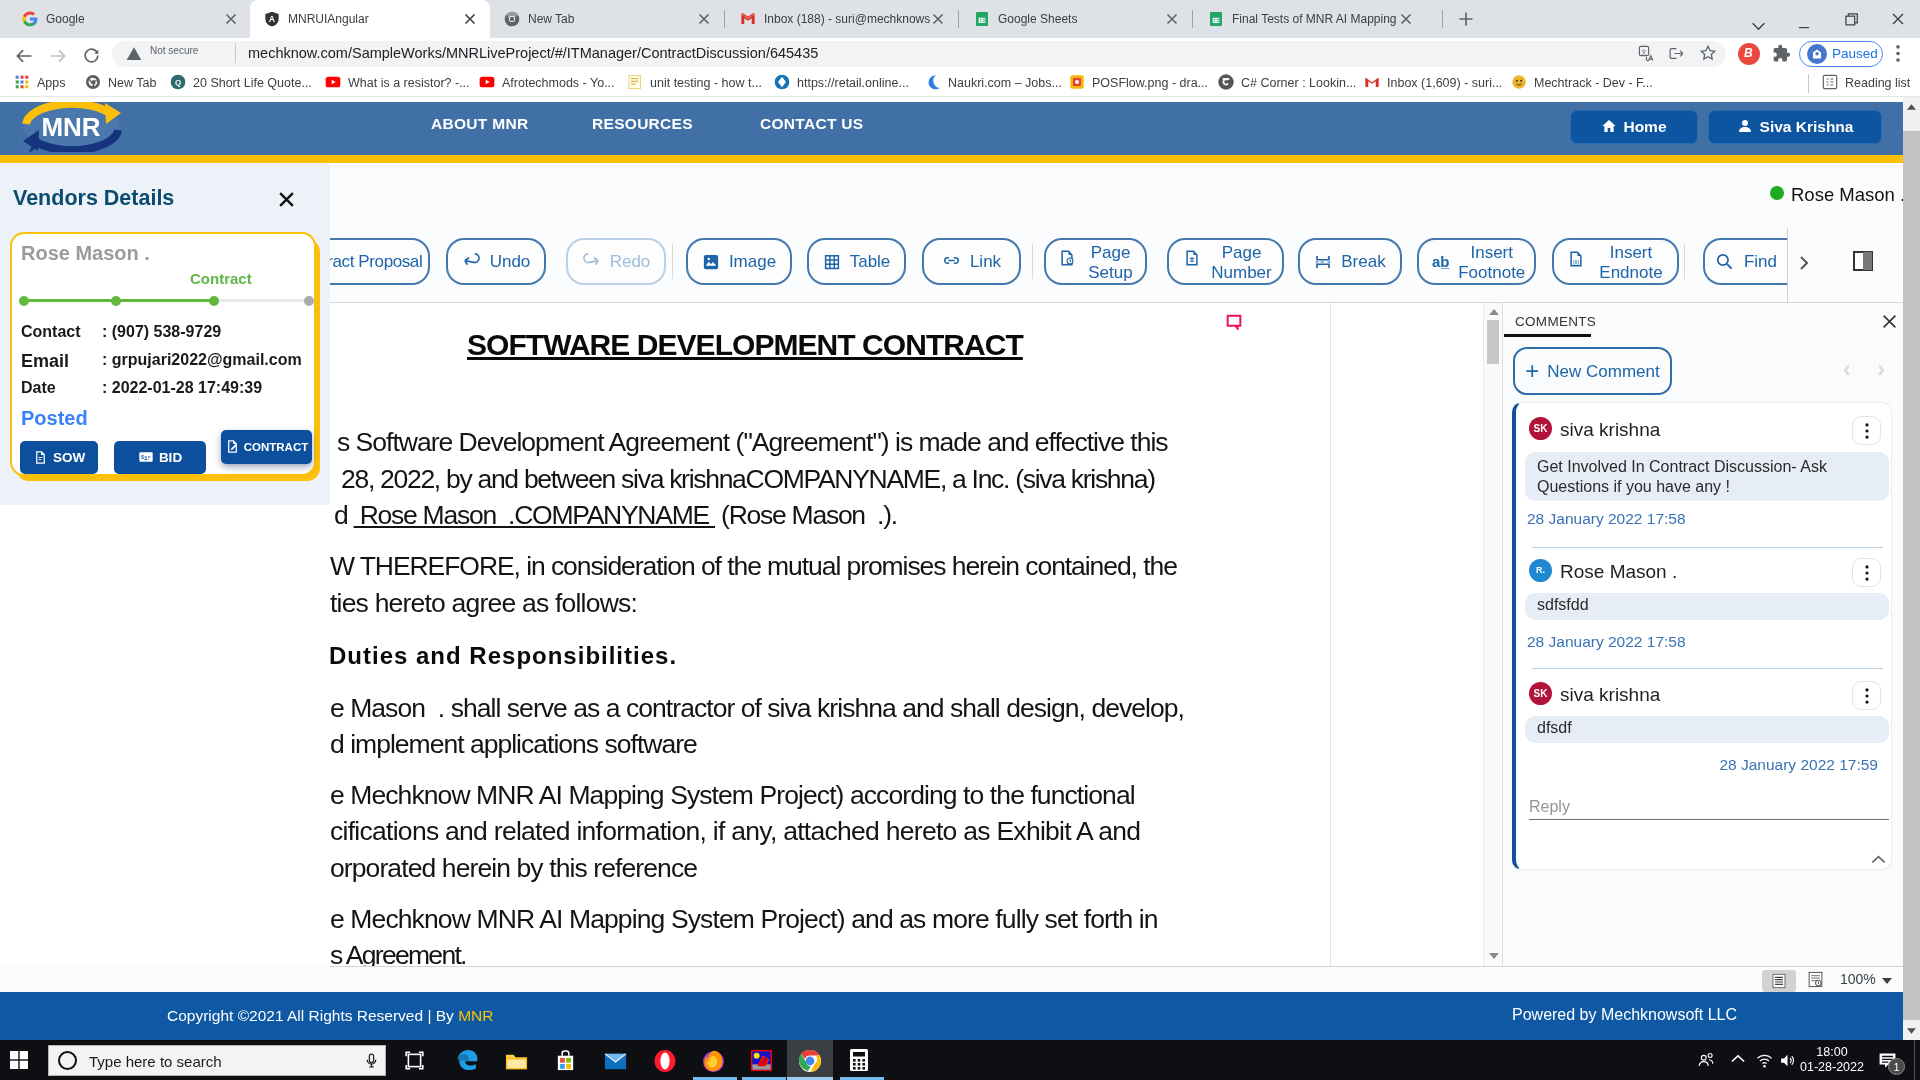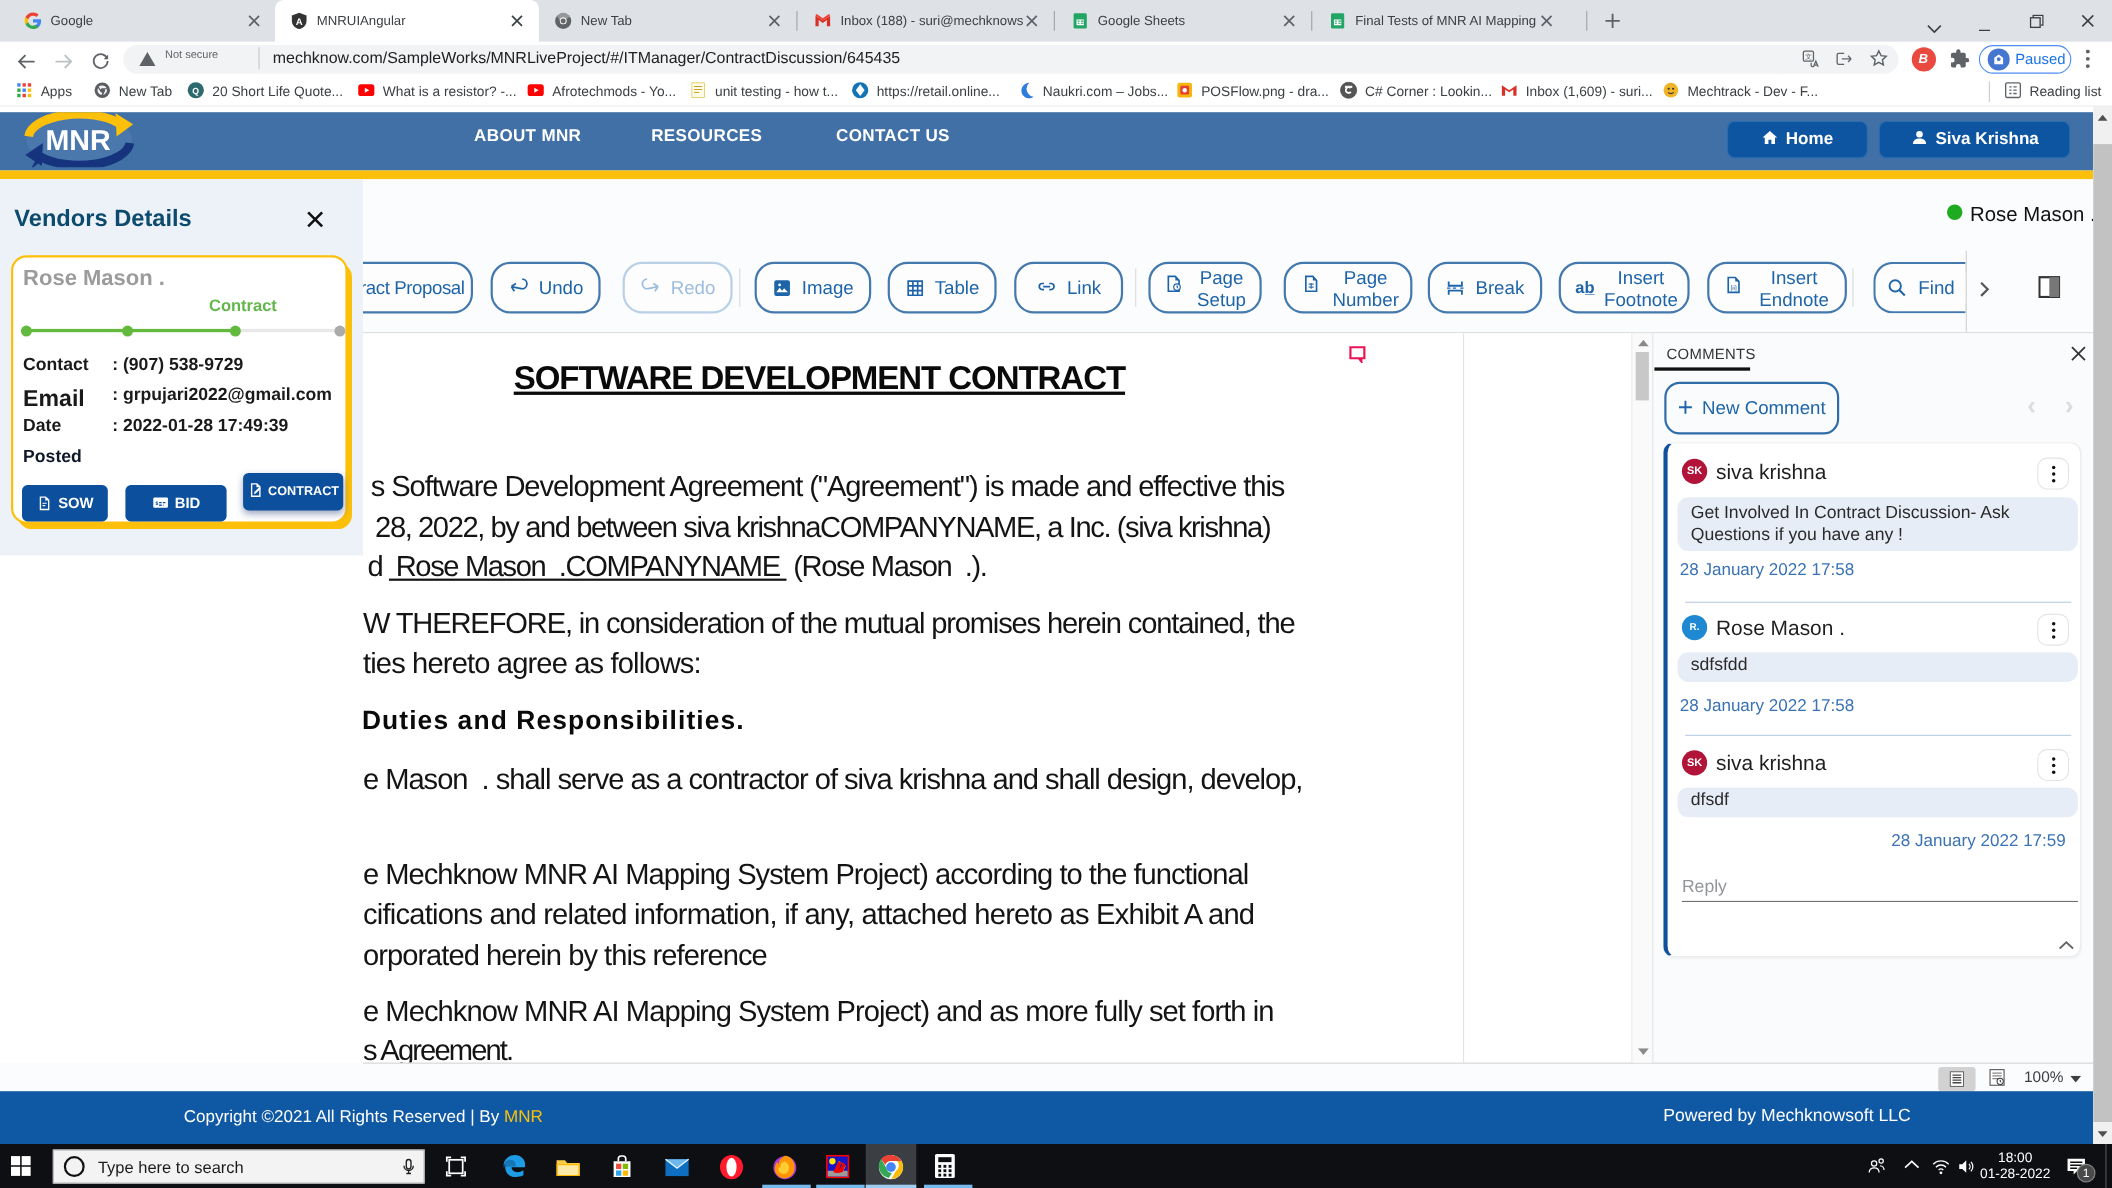--- a/index.html
+++ b/index.html
@@ -374,20 +374,21 @@
           <path fill="none" stroke="#e91456" stroke-width="3" d="M2.5 2.5h19v15h-7.5l3.5 4.5-.5-4.5H2.5z"></path>
         </svg>
       <div class="abs" style="left:467px;top:25px;font-size:30px;font-weight:bold;color:#0a0a0a;text-decoration:underline;letter-spacing:-0.95px;white-space:nowrap;">SOFTWARE DEVELOPMENT CONTRACT</div>
       <div class="dline" style="left:337px;top:124px;letter-spacing:-1.0px;">s Software Development Agreement ("Agreement") is made and effective this</div>
       <div class="dline" style="left:341px;top:161px;letter-spacing:-1.29px;">28, 2022, by and between siva krishnaCOMPANYNAME, a Inc. (siva krishna)</div>
       <div class="dline" style="left:334px;top:197px;letter-spacing:-1.26px;">d <u>&nbsp;Rose Mason&nbsp; .COMPANYNAME&nbsp;</u> (Rose Mason&nbsp; .).</div>
       <div class="dline" style="left:330px;top:248px;letter-spacing:-1.07px;">W THEREFORE, in consideration of the mutual promises herein contained, the</div>
       <div class="dline" style="left:330px;top:285px;letter-spacing:-0.79px;">ties hereto agree as follows:</div>
       <div class="dline" style="left:329px;top:339px;font-size:24px;font-weight:bold;letter-spacing:1.0px;color:#0a0a0a;">Duties and Responsibilities.</div>
       <div class="dline" style="left:330px;top:390px;letter-spacing:-0.95px;">e Mason&nbsp; . shall serve as a contractor of siva krishna and shall design, develop,</div>
+      <div class="dline" style="left:330px;top:426px;letter-spacing:-0.98px;">d implement applications software</div>
       <div class="dline" style="left:330px;top:477px;letter-spacing:-0.91px;">e Mechknow MNR AI Mapping System Project) according to the functional</div>
       <div class="dline" style="left:330px;top:513px;letter-spacing:-0.72px;">cifications and related information, if any, attached hereto as Exhibit A and</div>
       <div class="dline" style="left:330px;top:550px;letter-spacing:-0.90px;">orporated herein by this reference</div>
       <div class="dline" style="left:330px;top:601px;letter-spacing:-0.88px;">e Mechknow MNR AI Mapping System Project) and as more fully set forth in</div>
       <div class="dline" style="left:330px;top:637px;letter-spacing:-1.7px;">s Agreement.</div>
     </div>
     <div id="companel">
       <div class="abs" style="left:12px;top:11px;font-size:13.5px;color:#333;letter-spacing:0.3px;">COMMENTS</div>
       <div class="abs" style="left:1px;top:31px;width:87px;height:3px;background:#111;"></div>
       <svg class="abs" style="left:379px;top:11px;" viewBox="0 0 14 14" width="15" height="15">
@@ -442,25 +443,25 @@
         <div class="abs" style="left:9px;top:8px;font-size:20px;font-weight:bold;color:#9b9b9b;">Rose Mason .</div>
         <div class="abs" style="left:178px;top:36px;font-size:15px;font-weight:bold;color:#62b64a;">Contract</div>
         <div class="abs" style="left:12px;top:65px;width:190px;height:3px;background:#62b93e;"></div>
         <div class="abs" style="left:202px;top:65px;width:95px;height:3px;background:#e8e8e8;"></div>
         <div class="abs" style="left:7px;top:62px;width:10px;height:10px;border-radius:50%;background:#62b93e;"></div>
         <div class="abs" style="left:99px;top:62px;width:10px;height:10px;border-radius:50%;background:#62b93e;"></div>
         <div class="abs" style="left:197px;top:62px;width:10px;height:10px;border-radius:50%;background:#62b93e;"></div>
         <div class="abs" style="left:292px;top:62px;width:10px;height:10px;border-radius:50%;background:#ababab;"></div>
         <div class="abs" style="left:9px;top:89px;font-size:16px;font-weight:bold;color:#1a1a1a;">Contact</div>
         <div class="abs" style="left:90px;top:89px;font-size:16px;font-weight:bold;color:#1a1a1a;">: (907) 538-9729</div>
-        <div class="abs" style="left:9px;top:117px;font-size:21px;font-weight:bold;color:#1a1a1a;">Email</div>
+        <div class="abs" style="left:9px;top:117px;font-size:18px;font-weight:bold;color:#1a1a1a;">Email</div>
         <div class="abs" style="left:90px;top:117px;font-size:16px;font-weight:bold;color:#1a1a1a;">: grpujari2022@gmail.com</div>
         <div class="abs" style="left:9px;top:145px;font-size:16px;font-weight:bold;color:#1a1a1a;">Date</div>
         <div class="abs" style="left:90px;top:145px;font-size:16px;font-weight:bold;color:#1a1a1a;">: 2022-01-28 17:49:39</div>
-        <div class="abs" style="left:9px;top:173px;font-size:16px;font-weight:bold;color:#0f172a;">Posted</div>
+        <div class="abs" style="left:9px;top:173px;font-size:20px;font-weight:bold;color:#3b82f6;">Posted</div>
         <div class="abs" style="left:8px;top:207px;width:78px;height:33px;background:#0b4f9d;border-radius:5px;color:#fff;font-size:13.5px;font-weight:bold;text-align:center;line-height:33px;"><svg style="vertical-align:-3px;margin-right:5px;" viewBox="0 0 24 24" width="15" height="15">
               <path fill="#fff" d="M14 2H5v20h14V7zm3 18H7V4h6v4h4z"></path>
               <path stroke="#fff" stroke-width="1.6" d="M9 12h6M9 15.5h4"></path>
             </svg>SOW</div>
         <div class="abs" style="left:102px;top:207px;width:92px;height:33px;background:#0b4f9d;border-radius:5px;color:#fff;font-size:13.5px;font-weight:bold;text-align:center;line-height:33px;"><svg style="vertical-align:-3px;margin-right:5px;" viewBox="0 0 24 24" width="16" height="16">
               <rect x="2" y="5" width="20" height="14" rx="1.5" fill="#fff"></rect>
               <text x="5" y="14.5" font-size="7" fill="#0b4f9d" font-family="Liberation Sans" font-weight="bold">$</text>
               <path stroke="#0b4f9d" stroke-width="1.8" d="M10 12h9M10 15.5h6" stroke-dasharray="3.5 1.6"></path>
             </svg>BID</div>
         <div class="abs" style="left:209px;top:196px;width:91px;height:34px;background:#0b4f9d;border-radius:5px;color:#fff;font-size:11.5px;font-weight:bold;text-align:center;line-height:34px;box-shadow:0 3px 7px rgba(40,60,120,.45);"><svg style="vertical-align:-3px;margin-right:4px;" viewBox="0 0 24 24" width="15" height="15">

